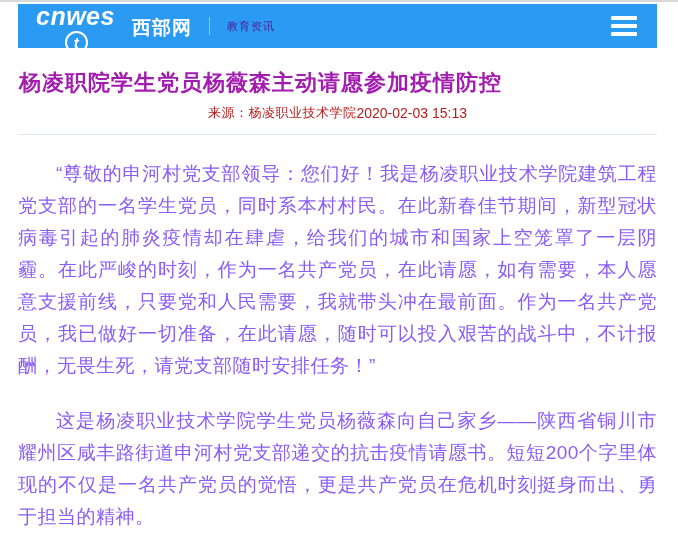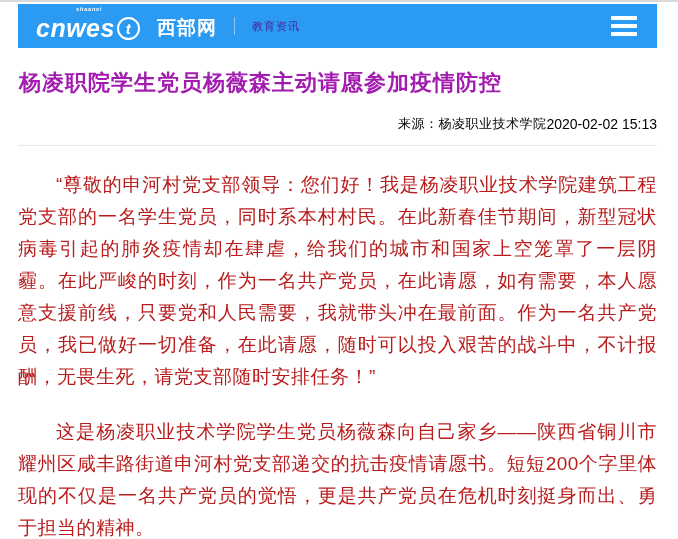--- a/index.html
+++ b/index.html
@@ -40,20 +40,21 @@
     color:#ffffff;
     opacity:0.95;
   }
   .logo-brand {
     font-style:italic;
     font-weight:bold;
     font-size:25px;
     letter-spacing:0.5px;
     display:inline-flex;
     align-items:center;
+    flex-direction:column;
   }
   .logo-t {
     display:inline-flex;
     align-items:center;
     justify-content:center;
     width:19px; height:19px;
     border:2px solid #ffffff;
     border-radius:50%;
     font-size:15px;
     margin-left:2px;
@@ -90,36 +91,36 @@
   .article-title {
     margin:21px 0 0 1px;
     font-size:22px;
     font-weight:bold;
     color:#a21caf;
     letter-spacing:1px;
     line-height:1.3;
   }
   .meta-row {
     display:flex;
-    justify-content:flex-end;
+    justify-content:center;
     align-items:center;
-    margin-top:17px;
-    color:#000000;
+    margin-top:6px;
+    color:#b91c1c;
   }
   .meta-row .source { font-size:13px; letter-spacing:0.5px; }
   .meta-row .datetime { font-size:14px; }
   .divider {
     border-top:1px solid #e3e9ef;
     margin-top:12px;
   }
   .para {
     margin:23px 0 0;
     font-size:19px;
     line-height:32px;
-    color:#b91c1c;
+    color:#8b5cf6;
     text-indent:2em;
     text-align:justify;
     letter-spacing:0.5px;
   }
 </style>
 </head>
 <body>
 
 <div class="page">
   <div class="top-line"></div>
@@ -141,21 +142,21 @@
         <span class="bar"></span>
         <span class="bar"></span>
         <span class="bar"></span>
       </button>
     </header>
 
     <h1 class="article-title">杨凌职院学生党员杨薇森主动请愿参加疫情防控</h1>
 
     <div class="meta-row">
       <span class="source">来源：杨凌职业技术学院</span>
-      <span class="datetime">2020-02-02 15:13</span>
+      <span class="datetime">2020-02-03 15:13</span>
     </div>
 
     <div class="divider"></div>
 
     <article>
       <p class="para">“尊敬的申河村党支部领导：您们好！我是杨凌职业技术学院建筑工程党支部的一名学生党员，同时系本村村民。在此新春佳节期间，新型冠状病毒引起的肺炎疫情却在肆虐，给我们的城市和国家上空笼罩了一层阴霾。在此严峻的时刻，作为一名共产党员，在此请愿，如有需要，本人愿意支援前线，只要党和人民需要，我就带头冲在最前面。作为一名共产党员，我已做好一切准备，在此请愿，随时可以投入艰苦的战斗中，不计报酬，无畏生死，请党支部随时安排任务！”</p>
       <p class="para">这是杨凌职业技术学院学生党员杨薇森向自己家乡——陕西省铜川市耀州区咸丰路街道申河村党支部递交的抗击疫情请愿书。短短200个字里体现的不仅是一名共产党员的觉悟，更是共产党员在危机时刻挺身而出、勇于担当的精神。</p>
     </article>
 
   </div>

